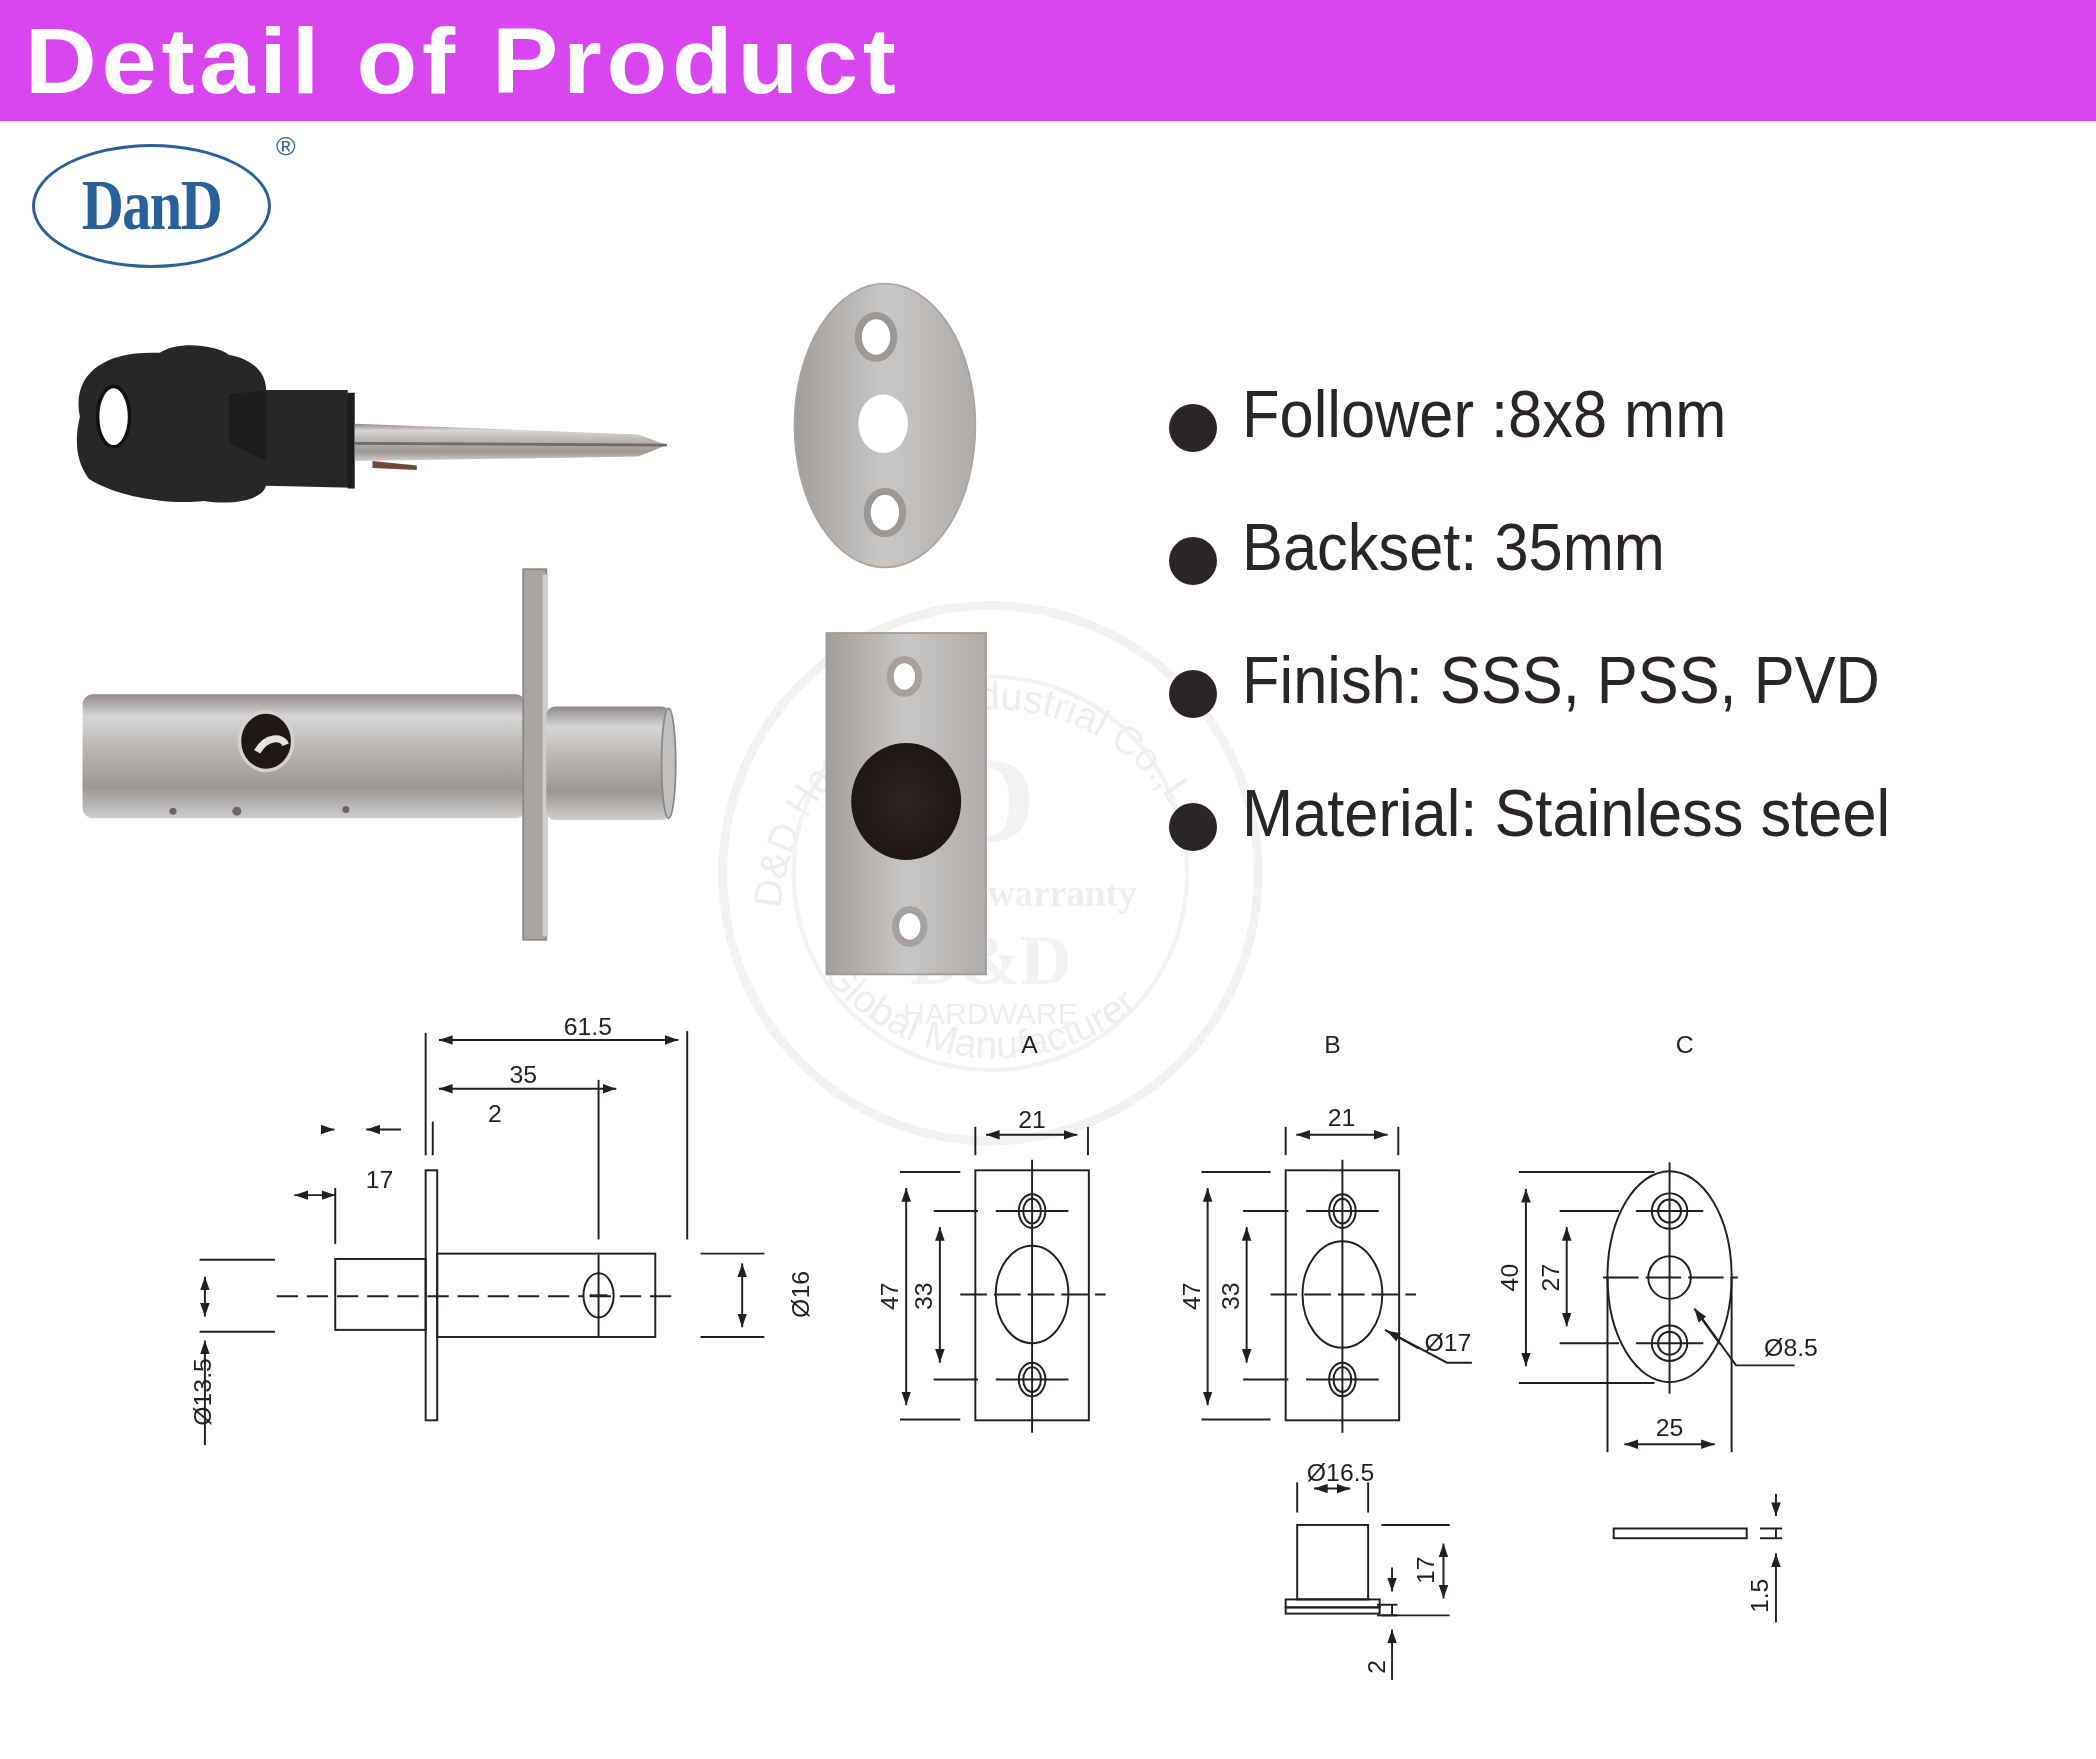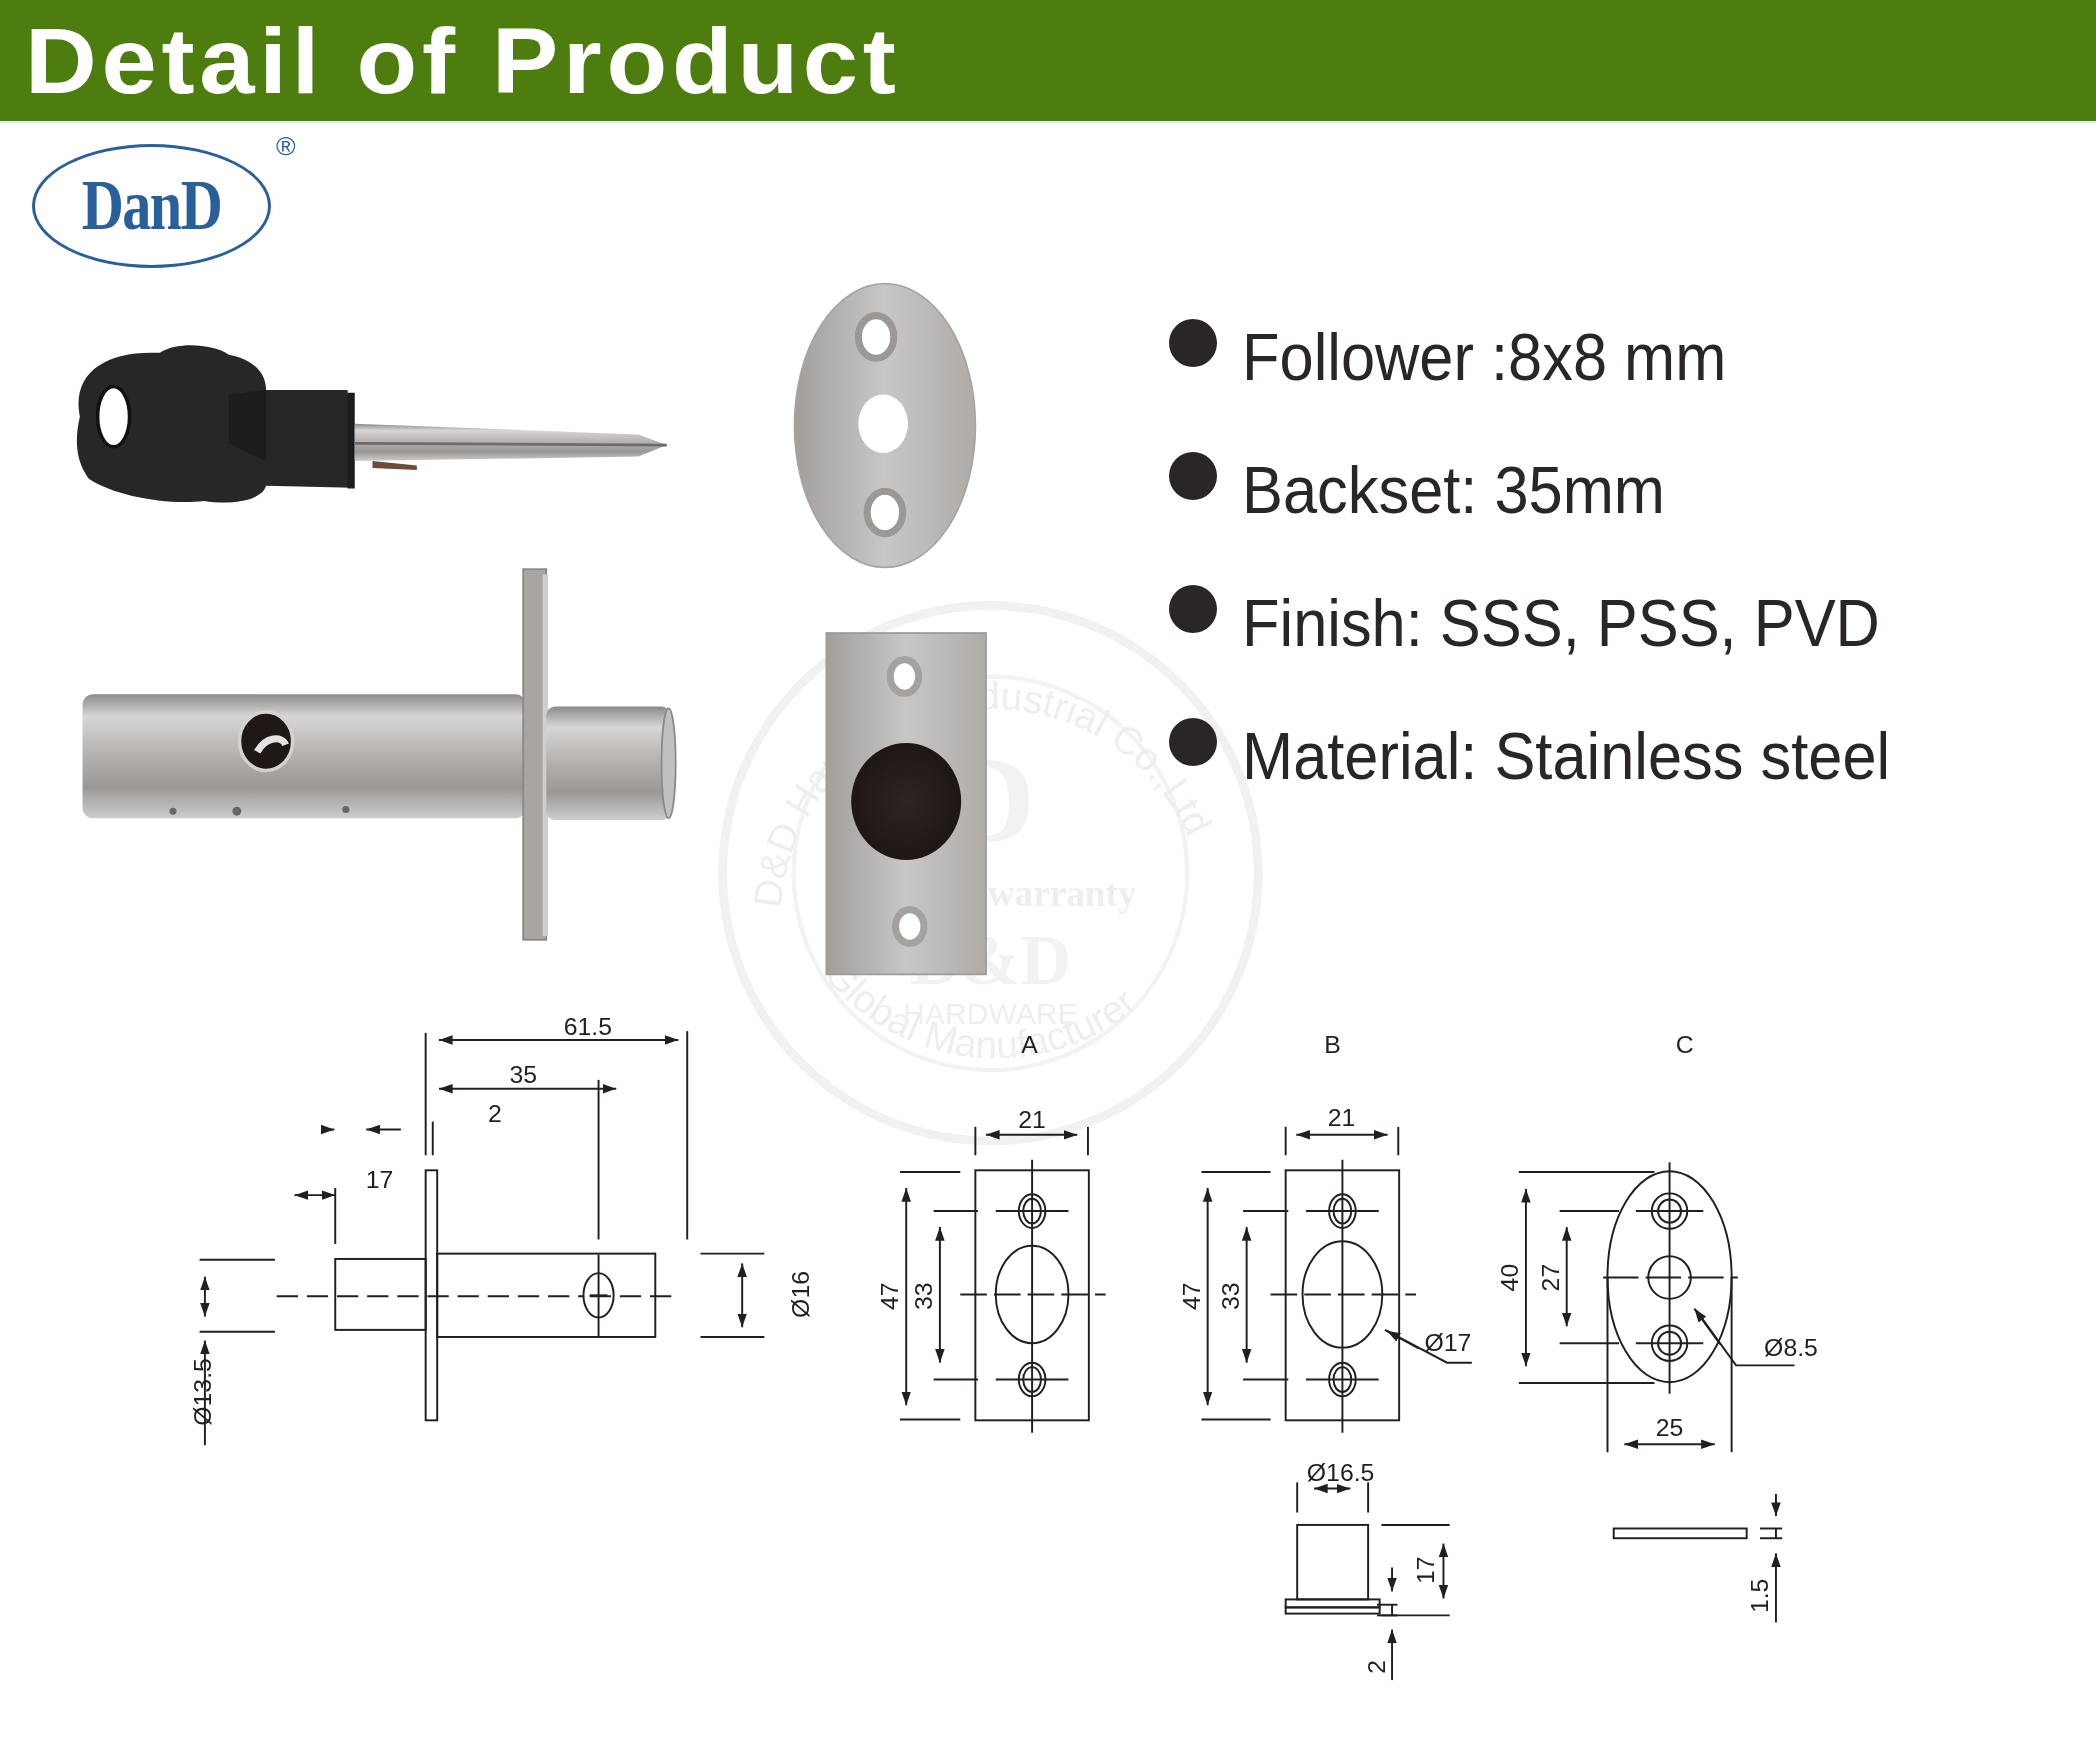--- a/index.html
+++ b/index.html
@@ -1,24 +1,24 @@
 <!DOCTYPE html>
 <html style="font-size:14px"><head>
 <meta charset="utf-8">
 <style>
   html,body{margin:0;padding:0;background:#fff;}
   body{width:2097px;height:1759px;position:relative;overflow:hidden;font-family:"Liberation Sans",sans-serif;}
-  .banner{position:absolute;left:0;top:0;width:2097px;height:121px;background:#4d7c0f;border-bottom:2.7px solid #d8eefa;}
+  .banner{position:absolute;left:0;top:0;width:2097px;height:121px;background:#d946ef;border-bottom:2.7px solid #d8eefa;}
   .banner-title{position:absolute;left:25px;top:12.4px;font-size:92px;font-weight:bold;color:#fff;letter-spacing:4.4px;line-height:98px;font-family:"Liberation Sans",sans-serif;transform:scaleX(1.08);transform-origin:left center;}
   .logo{position:absolute;left:32px;top:142px;width:248px;height:133px;}
   .logo-ellipse{position:absolute;left:0;top:1.8px;width:239px;height:124px;border:3.5px solid #2a6099;border-radius:50%;box-sizing:border-box;}
   .logo-text{position:absolute;left:0;top:23px;width:239px;text-align:center;font-family:"Liberation Serif",serif;font-weight:bold;font-size:71px;color:#2a6099;letter-spacing:-1.8px;transform:scaleX(0.82);}
   .logo-reg{position:absolute;left:244px;top:-10.6px;font-size:26.6px;color:#2a6099;font-family:"Liberation Sans",sans-serif;}
   .specs{position:absolute;left:1169px;top:319px;}
-  .spec{position:relative;height:133px;display:flex;align-items:flex-start;}
+  .spec{position:relative;height:133px;display:flex;align-items:flex-end;}
   .spec-dot{width:48px;height:48px;border-radius:50%;background:#2b2626;margin-right:25px;flex:none;}
   .spec-text{font-size:66px;color:#2b2626;letter-spacing:0px;white-space:nowrap;transform:scaleX(0.93);transform-origin:left center;}
   svg.canvas{position:absolute;left:0;top:0;}
   .dim text{font-family:"Liberation Sans",sans-serif;fill:#231f20;}
 </style>
 </head>
 <body>
 
 <div class="banner">
   <div class="banner-title">Detail of Product</div>

